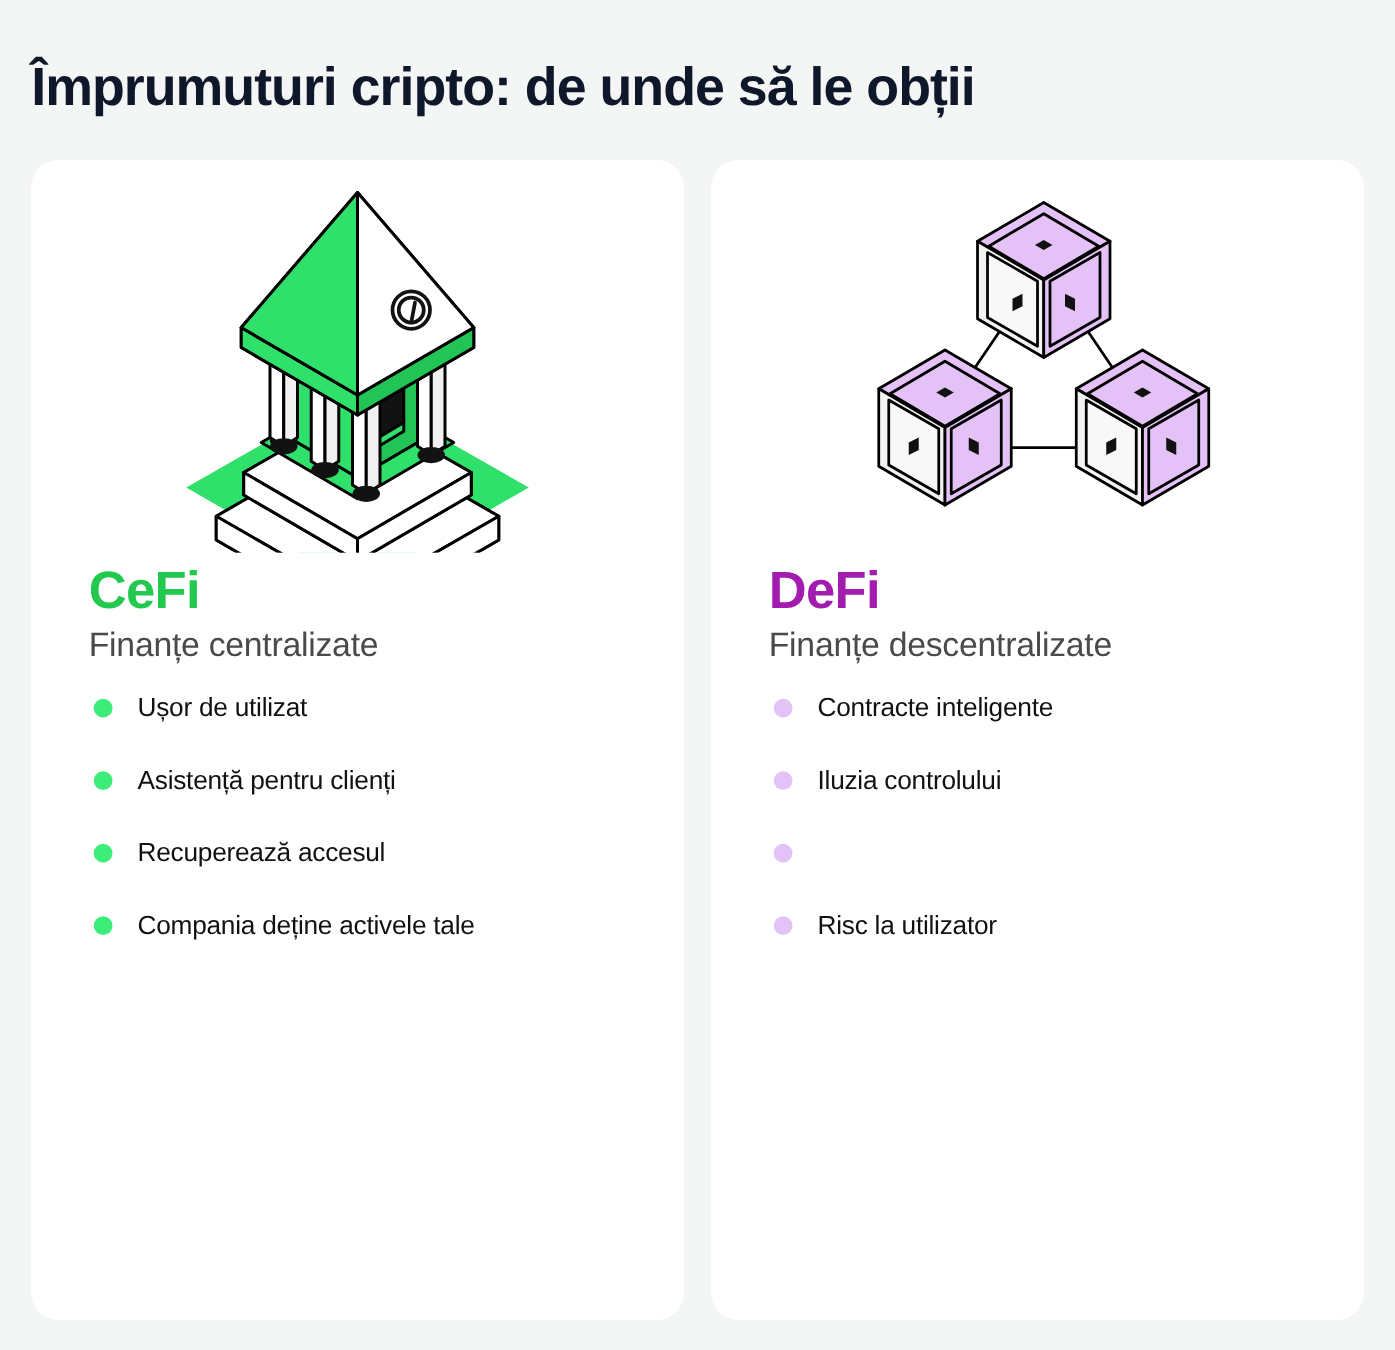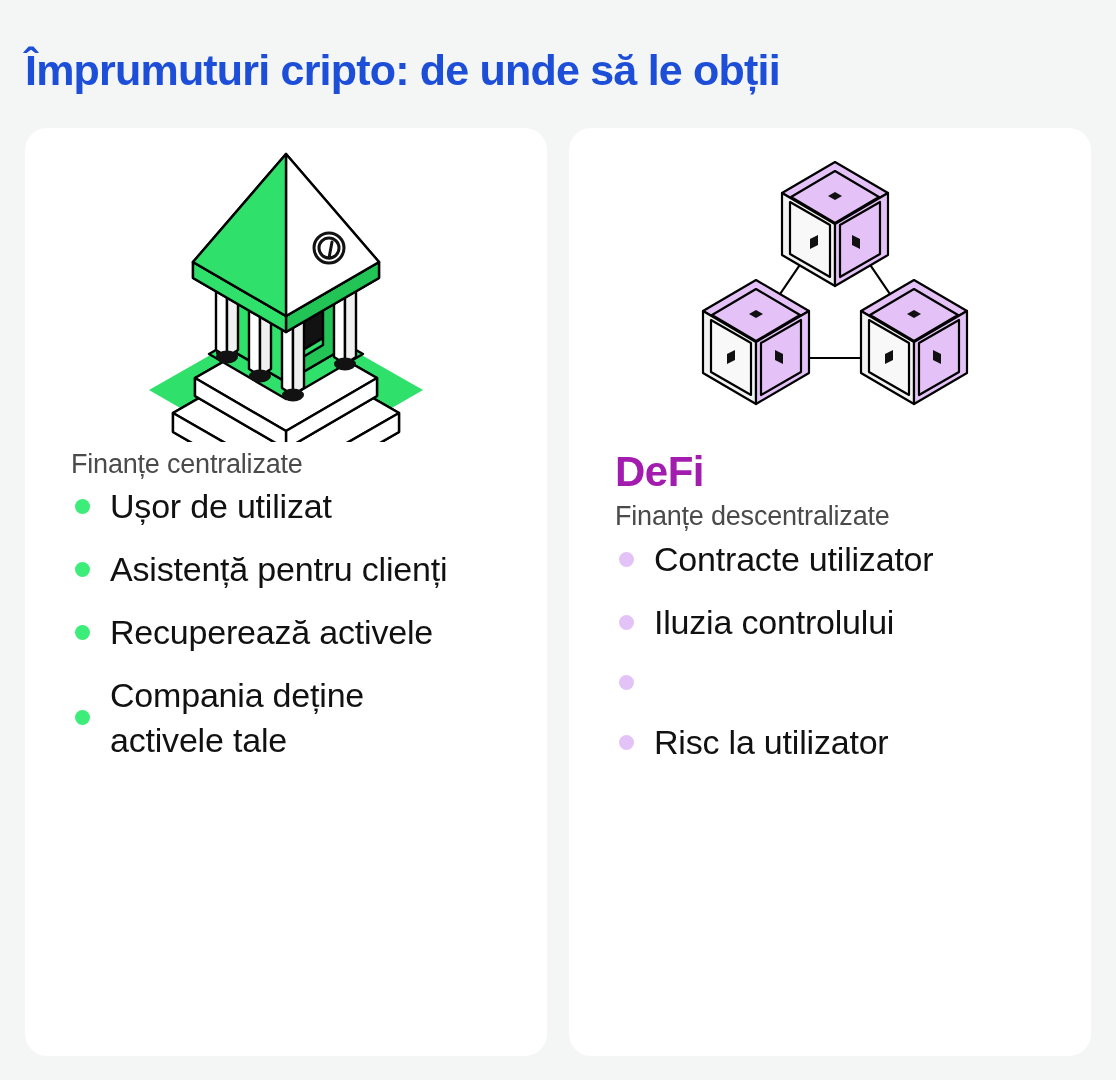--- a/index.html
+++ b/index.html
@@ -20,21 +20,21 @@
     box-sizing: border-box;
   }
   .page-title {
     position: absolute;
     left: 25px;
     top: 16px;
     width: 1060px;
     font-size: 43px;
     font-weight: bold;
     letter-spacing: -0.8px;
-    color: #1d4ed8;
+    color: #0f172a;
     line-height: 1.18;
     white-space: nowrap;
   }
   .cards {
     position: absolute;
     left: 25px;
     top: 128px;
     width: 1066px;
     height: 928px;
     display: flex;
@@ -67,21 +67,21 @@
     letter-spacing: -0.5px;
     margin: 0 0 4px 0;
     line-height: 1.15;
   }
   .heading-cefi { color: #22c94e; }
   .heading-defi { color: #a21caf; }
   .card-subtitle {
     font-size: 27px;
     color: #4a4a4a;
     font-weight: normal;
-    margin: 0 0 4px 0;
+    margin: 0 0 14px 0;
     line-height: 1.2;
     letter-spacing: -0.2px;
   }
   .feature-list {
     list-style: none;
     margin: 0;
     padding: 0;
   }
   .feature-item {
     display: flex;
@@ -93,21 +93,21 @@
     flex: 0 0 auto;
     width: 15px;
     height: 15px;
     border-radius: 50%;
     margin-right: 20px;
     margin-left: 4px;
   }
   .bullet-cefi { background: #3ded79; }
   .bullet-defi { background: #e3c3f7; }
   .feature-text {
-    font-size: 34px;
+    font-size: 21px;
     color: #111111;
     line-height: 1.32;
     letter-spacing: -0.2px;
     max-width: 360px;
   }
   .list-cefi .feature-text { max-width: 340px; }
 </style>
 </head>
 <body>
 
@@ -169,33 +169,34 @@
             <path d="M145 12 L52 120 L145 174 Z" fill="#2fe06a"></path>
 
             <circle cx="188" cy="106" r="15" fill="none" stroke="#121212" stroke-width="3"></circle>
             <circle cx="188" cy="106" r="10" fill="none" stroke="#121212" stroke-width="3"></circle>
             <path d="M191 100 L188 116" stroke="#121212" stroke-width="3"></path>
           </g>
         </svg>
       </div>
 
       <div class="card-body">
+        <div class="card-heading heading-cefi">CeFi</div>
         <div class="card-subtitle">Finanțe centralizate</div>
         <ul class="feature-list list-cefi">
           <li class="feature-item">
             <span class="bullet bullet-cefi"></span>
             <span class="feature-text">Ușor de utilizat</span>
           </li>
           <li class="feature-item">
             <span class="bullet bullet-cefi"></span>
             <span class="feature-text">Asistență pentru clienți</span>
           </li>
           <li class="feature-item">
             <span class="bullet bullet-cefi"></span>
-            <span class="feature-text">Recuperează activele</span>
+            <span class="feature-text">Recuperează accesul</span>
           </li>
           <li class="feature-item">
             <span class="bullet bullet-cefi"></span>
             <span class="feature-text">Compania deține activele tale</span>
           </li>
         </ul>
       </div>
     </div>
 
     <div class="card">
@@ -246,21 +247,21 @@
           </g>
         </svg>
       </div>
 
       <div class="card-body">
         <div class="card-heading heading-defi">DeFi</div>
         <div class="card-subtitle">Finanțe descentralizate</div>
         <ul class="feature-list list-defi">
           <li class="feature-item">
             <span class="bullet bullet-defi"></span>
-            <span class="feature-text">Contracte utilizator</span>
+            <span class="feature-text">Contracte inteligente</span>
           </li>
           <li class="feature-item">
             <span class="bullet bullet-defi"></span>
             <span class="feature-text">Iluzia controlului</span>
           </li>
           <li class="feature-item">
             <span class="bullet bullet-defi"></span>
           </li>
           <li class="feature-item">
             <span class="bullet bullet-defi"></span>

